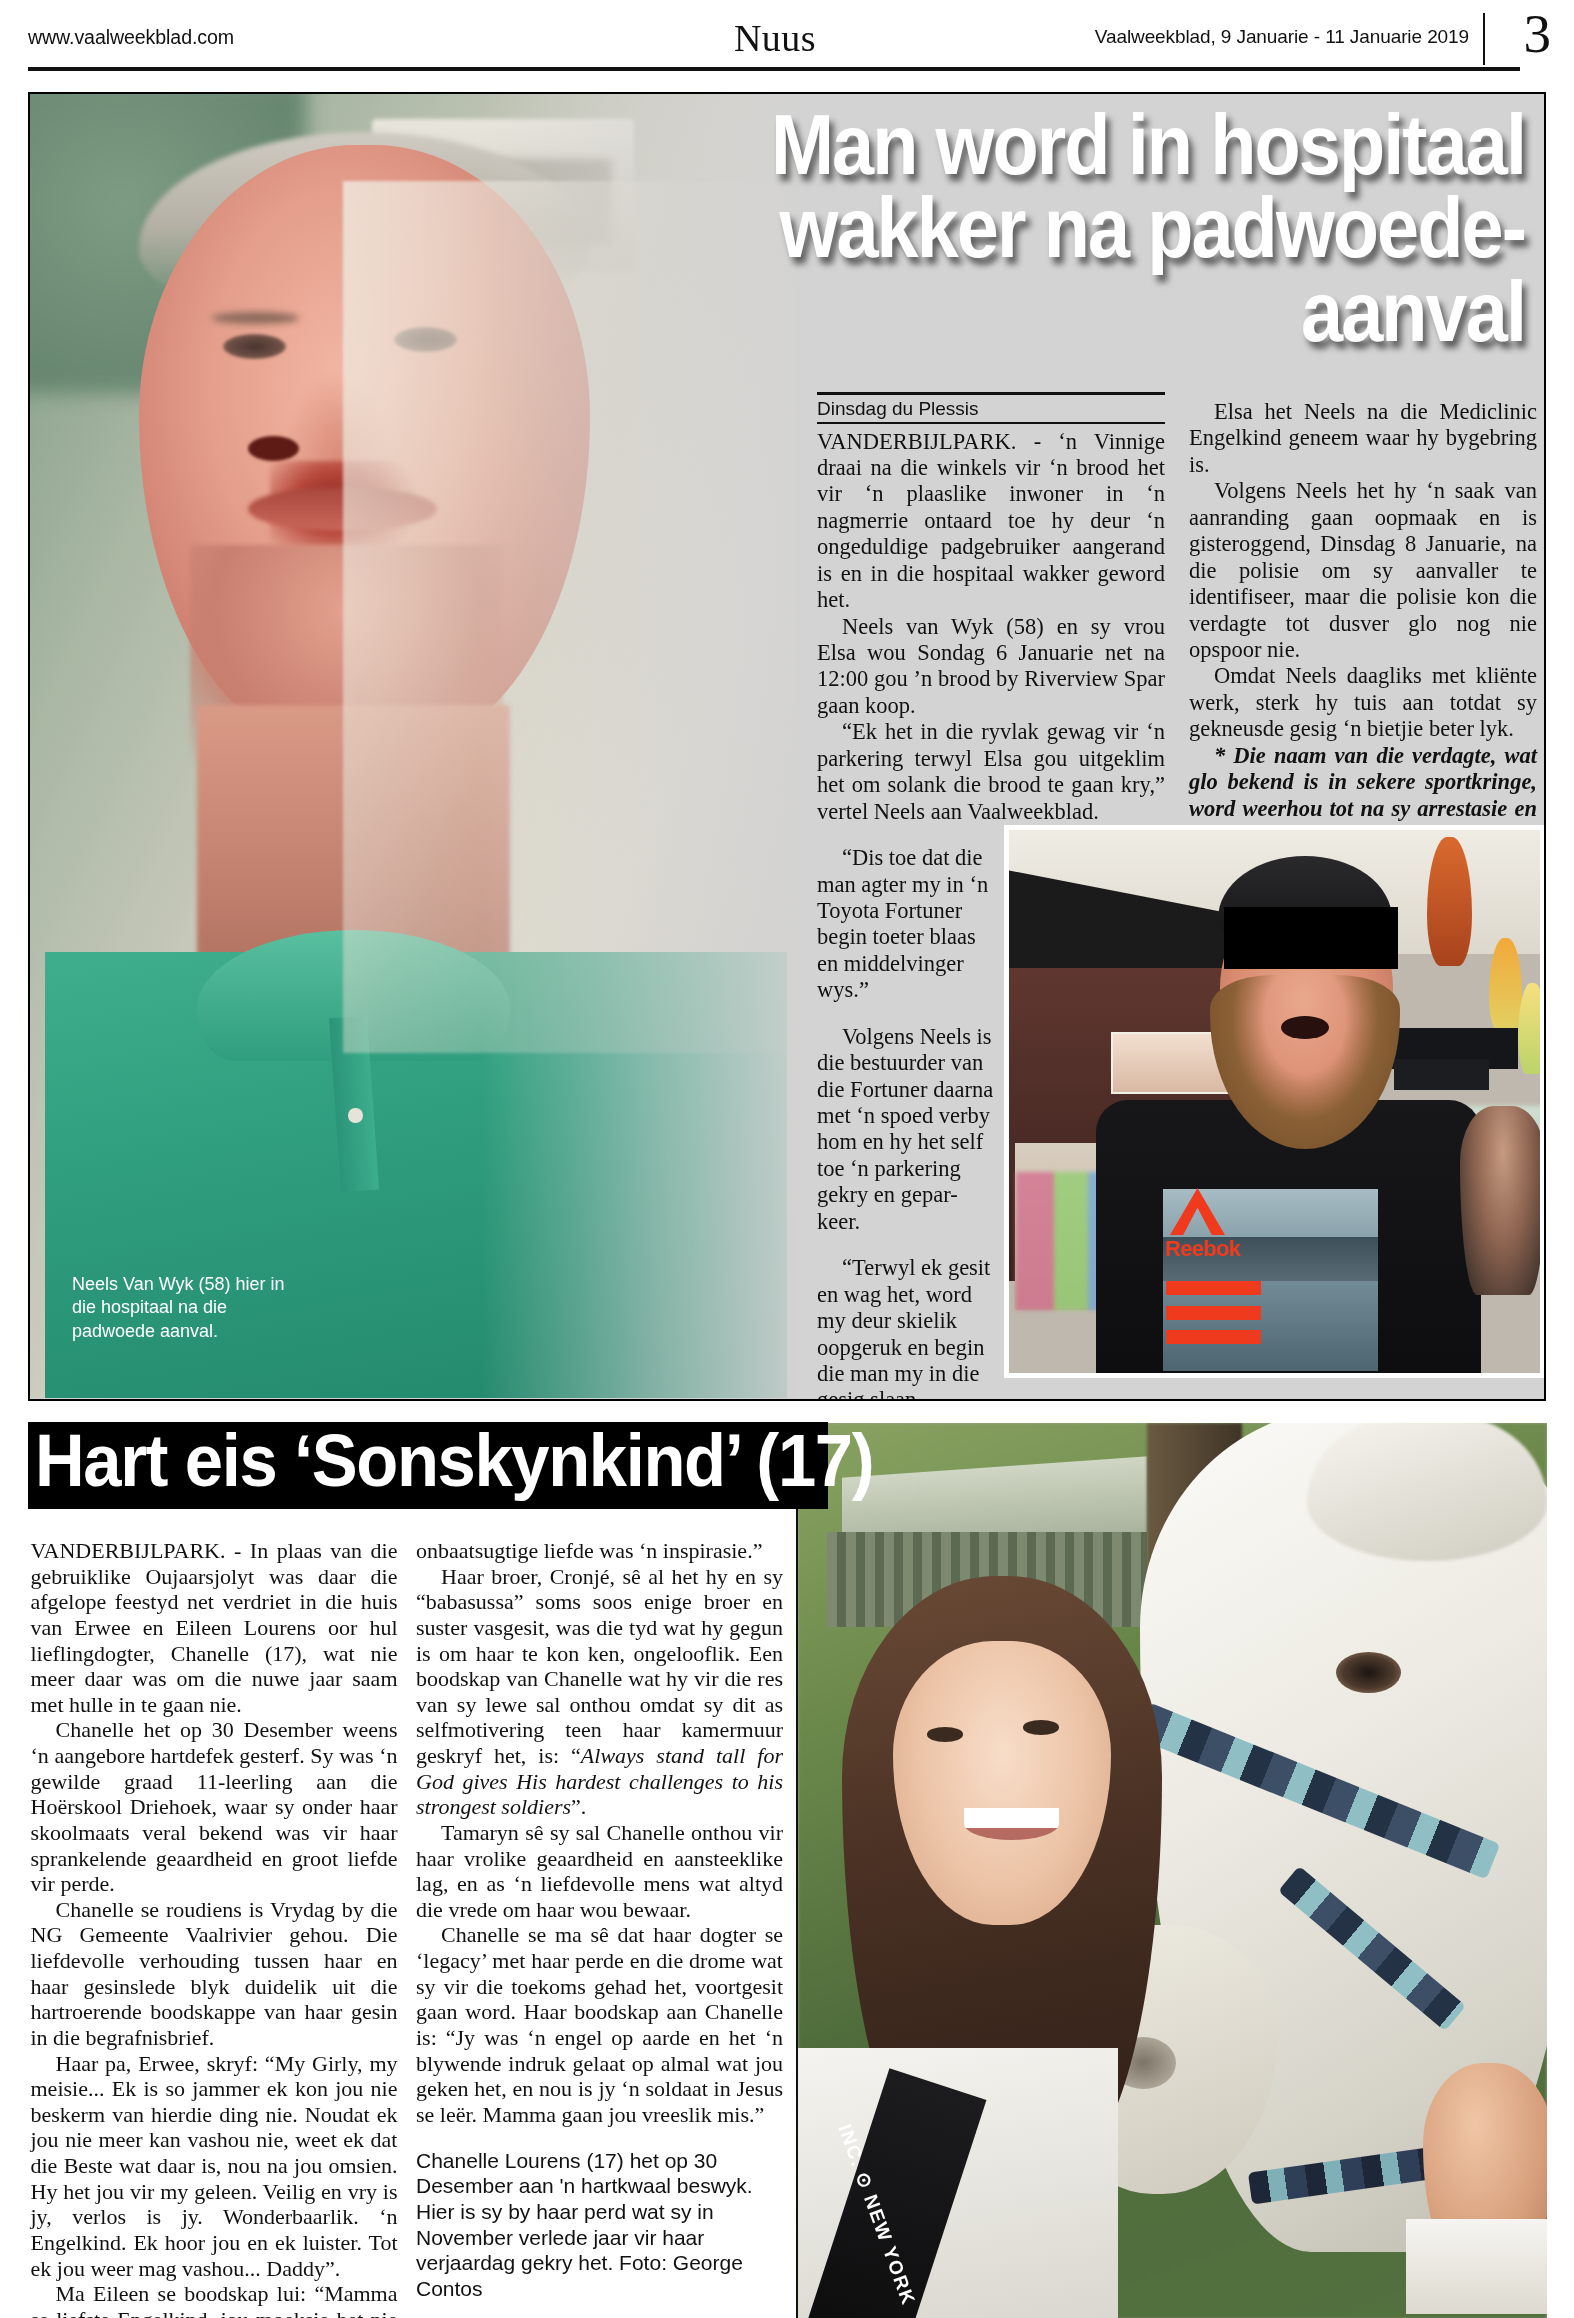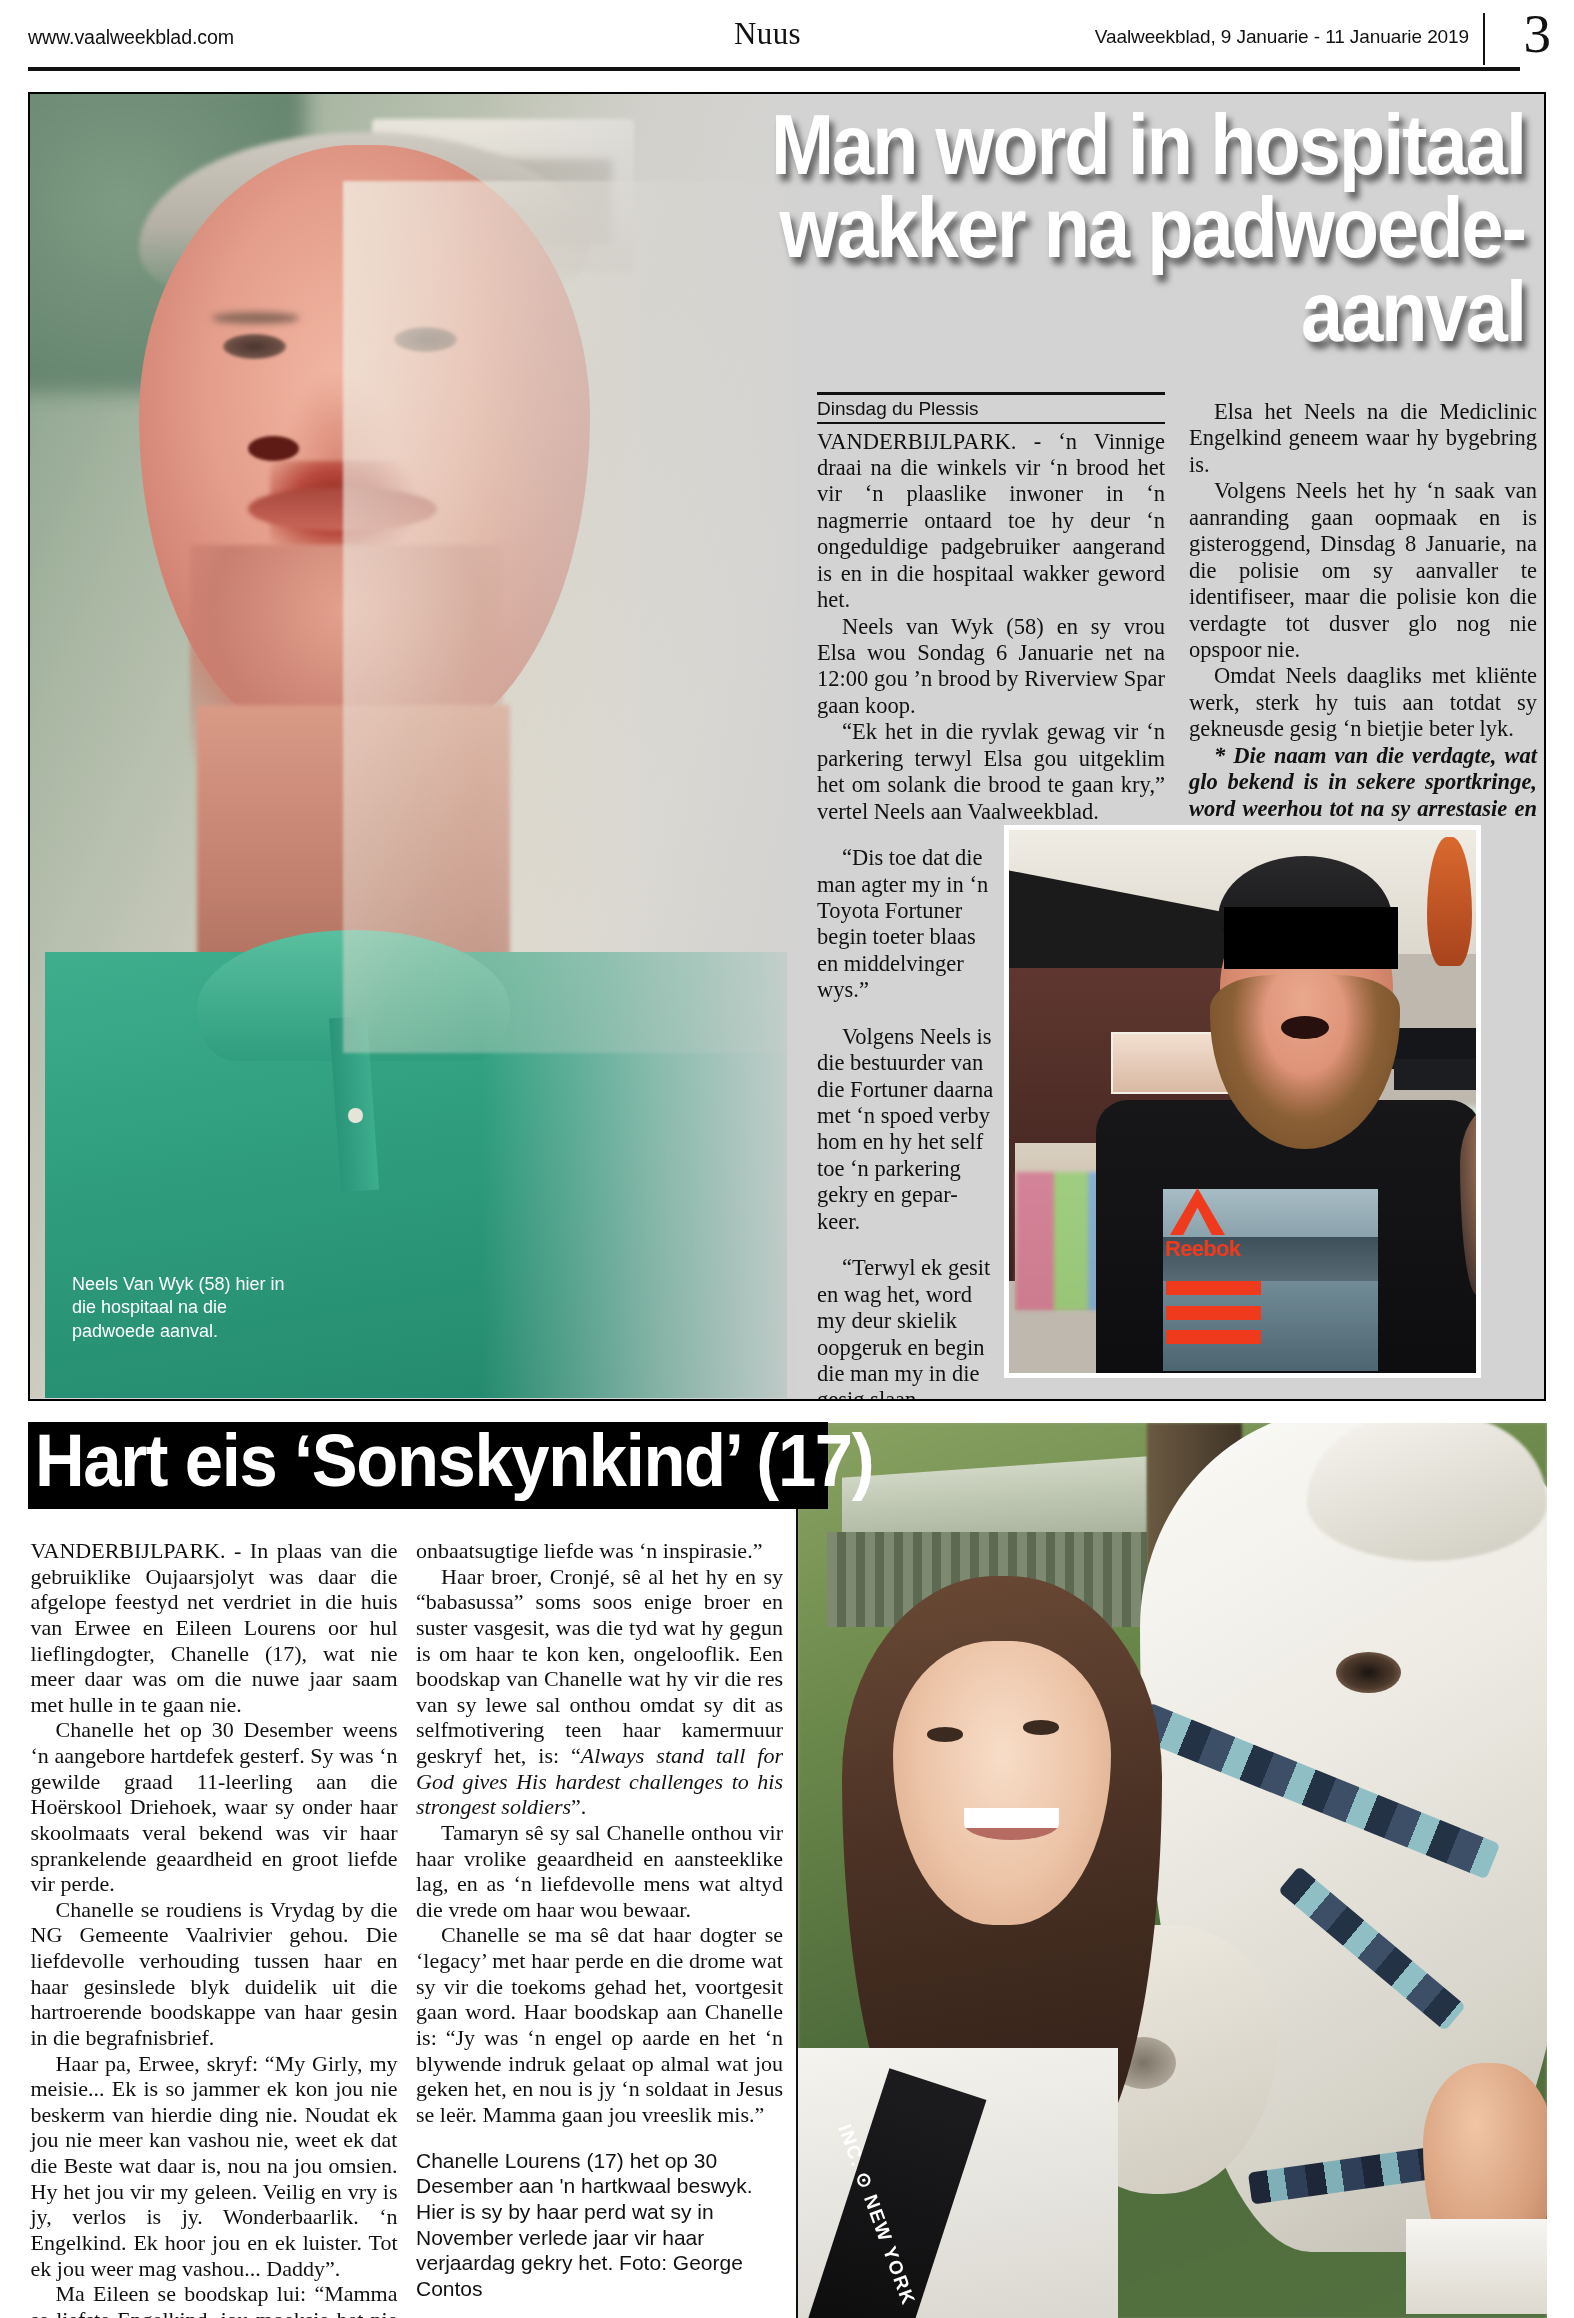--- a/index.html
+++ b/index.html
@@ -29,21 +29,21 @@
     left: 28px; top: 26px;
     font-family: "Liberation Sans", sans-serif;
     font-size: 19.6px;
     color: #111;
     letter-spacing: -0.1px;
   }
   .mh-section {
     position: absolute;
     left: 734px; top: 16px;
     font-family: "Liberation Serif", serif;
-    font-size: 31px;
+    font-size: 38px;
     color: #111;
     letter-spacing: 0.4px;
   }
   .mh-issue {
     position: absolute;
     right: 105px; top: 26px;
     font-family: Liberation Sans, sans-serif;
     font-size: 19px;
     color: #111;
     letter-spacing: -0.1px;
@@ -281,21 +281,21 @@
     font-weight: bold;
     font-style: italic;
     text-indent: 25px;
     text-align: justify;
   }
 
   
   .suspect-photo {
     position: absolute;
     left: 974px; top: 731px;
-    width: 477px; height: 553px;
+    width: 541px; height: 553px;
     border: 5.1px solid #ffffff;
     overflow: hidden;
     background: #bfb8ae;
   }
   .sp-ceiling {
     position: absolute; left: 0; top: 0; width: 100%; height: 124px;
     background: linear-gradient(180deg,#efece4,#ddd8cd);
   }
   .sp-beam {
     position: absolute; left: -14.5px; top: 69px; width: 313px; height: 98px;

